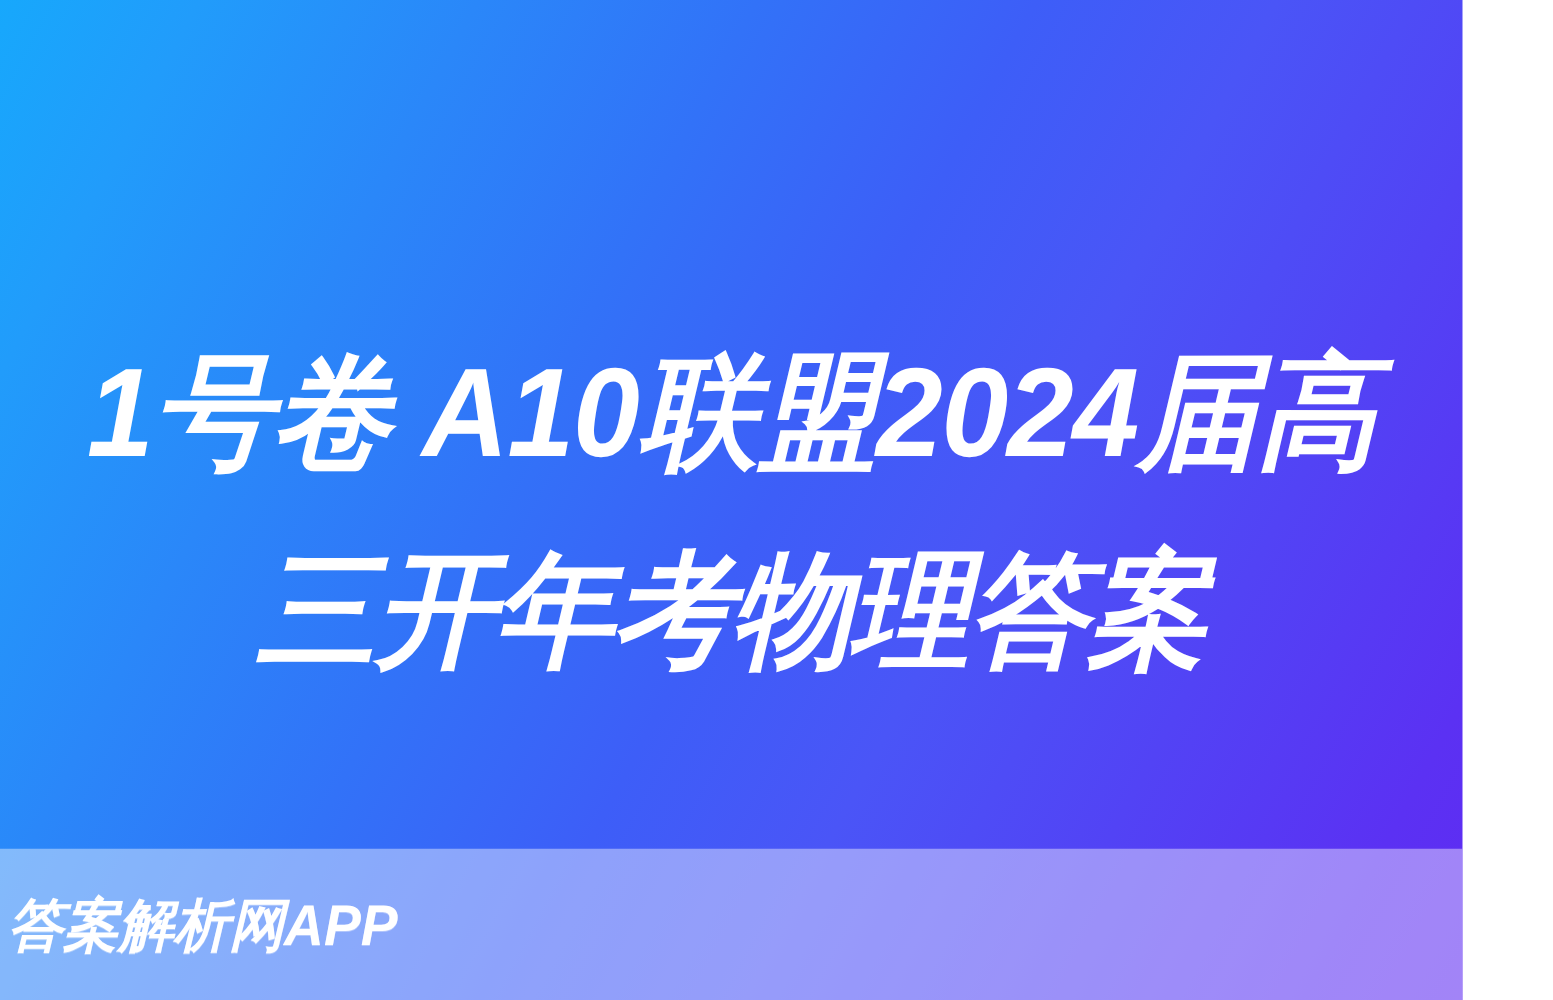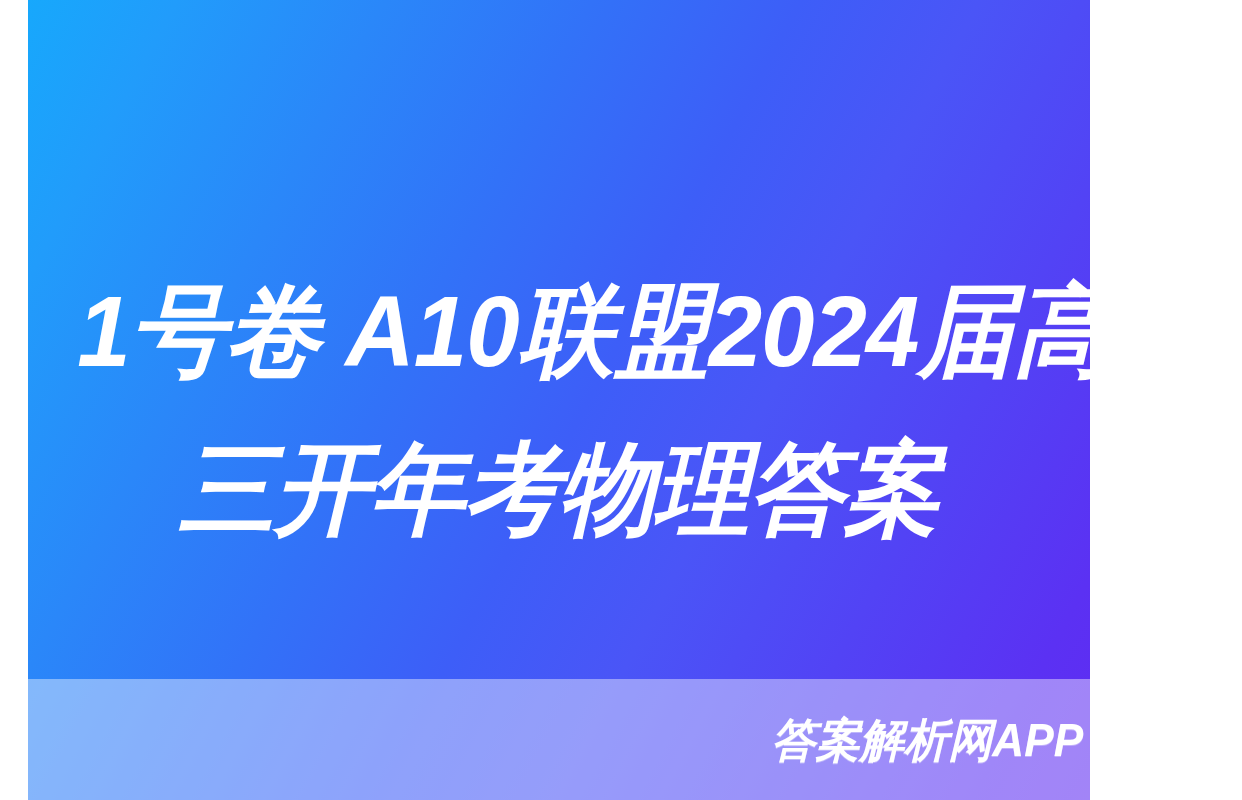--- a/index.html
+++ b/index.html
@@ -6,36 +6,35 @@
     margin: 0;
     padding: 0;
     background: #ffffff;
   }
   body {
     font-family: "Liberation Sans", sans-serif;
   }
 
   .poster {
     position: relative;
-    width: 1062px;
+    width: 1170px;
     height: 800px;
     overflow: hidden;
     
     background:
       linear-gradient(118deg,
         #17a8fc 0%,
         #219cfb 10%,
         #2a87f9 24%,
         #3272f8 38%,
         #3d5ef8 52%,
         #4a55f7 64%,
         #5243f5 78%,
         #5b31f3 92%,
         #5f2bf2 100%);
-    margin-left: 28px;
   }
 
   
   .title-block {
     position: absolute;
     left: 0;
     right: 0;
     top: 252px;
     text-align: center;
     padding: 0 24px;
@@ -59,21 +58,21 @@
   
   .watermark-band {
     position: absolute;
     left: 0;
     right: 0;
     top: 679px;
     height: 121px;
     background: rgba(255, 255, 255, 0.42);
     display: flex;
     align-items: center;
-    justify-content: flex-end;
+    justify-content: flex-start;
   }
 
   .watermark-text {
     color: #ffffff;
     font-family: "Liberation Sans", sans-serif;
     font-weight: 700;
     font-style: italic;
     font-size: 46px;
     line-height: 46px;
     letter-spacing: 0px;

